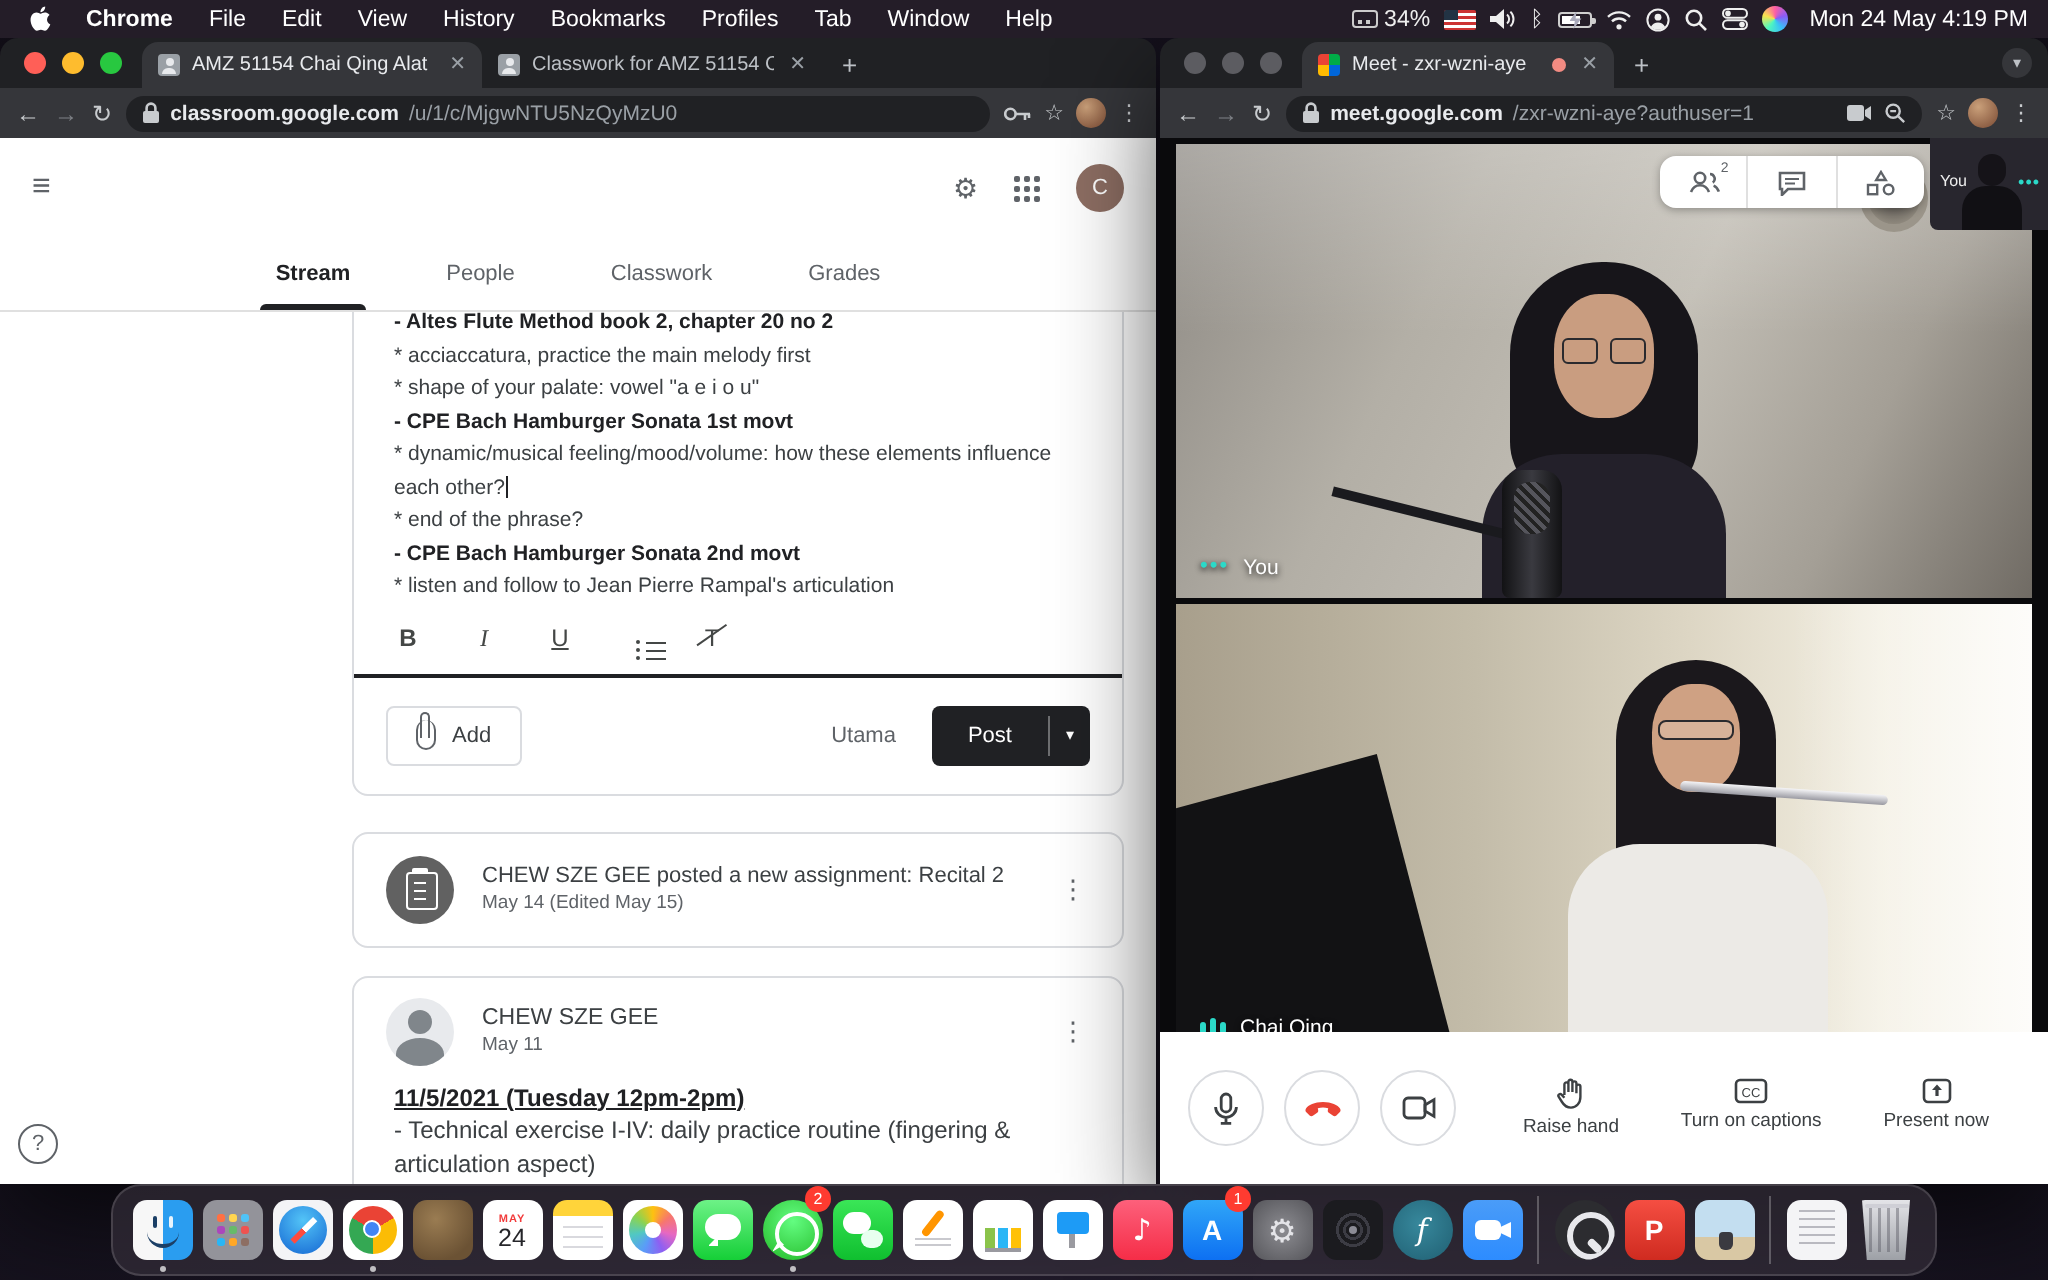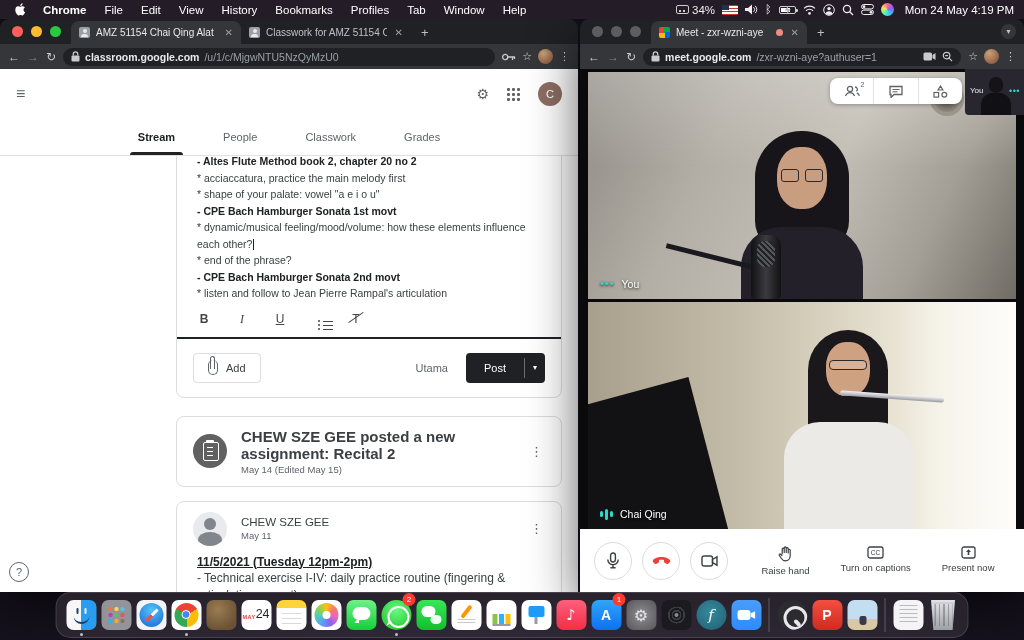--- a/index.html
+++ b/index.html
@@ -112,21 +112,21 @@
   .btn-cancel { margin-left:auto; font-size:11px; color:#5f6368; padding:6px 10px; }
   .btn-post { display:flex; margin-left:8px; background:#202124; border-radius:4px; overflow:hidden; color:#fff; height:30px; }
   .btn-post .pmain { padding:0 18px; font-size:11px; display:flex; align-items:center; }
   .btn-post .psep { width:1px; background:rgba(255,255,255,.35); margin:5px 0; }
   .btn-post .parrow { padding:0 8px; font-size:8px; display:flex; align-items:center; }
   .card-post1 { margin-top:18px; display:flex; align-items:center; padding:11px 12px 11px 16px; }
   .asg-ic { width:34px; height:34px; border-radius:50%; background:#616161; flex:none; position:relative; margin-right:14px; }
   .asg-ic::before { content:""; position:absolute; left:10px; top:8px; width:14px; height:17px; border:1.6px solid #fff; border-radius:2px; }
   .asg-ic::after { content:""; position:absolute; left:13px; top:6px; width:8px; height:3px; background:#fff; border-radius:1px;
     box-shadow:0 6px 0 -1px #fff, 0 10px 0 -1px #fff, 0 14px 0 -1px #fff; }
-  .p1-title { font-size:15px; color:#3c4043; font-weight:bold; }
+  .p1-title { font-size:11px; color:#3c4043; font-weight:normal; }
   .p-date { font-size:9.5px; color:#5f6368; margin-top:2px; }
   .kebab { margin-left:auto; color:#5f6368; font-size:13px; padding:0 6px; }
   .card-post2 { margin-top:14px; padding-bottom:10px; }
   .p2-head { display:flex; align-items:center; padding:10px 12px 4px 16px; }
   .p2-avatar { width:34px; height:34px; border-radius:50%; background:#e8eaed; flex:none; position:relative; overflow:hidden; margin-right:14px; }
   .p2-avatar::before { content:""; position:absolute; left:11px; top:6px; width:12px; height:12px; border-radius:50%; background:#80868b; }
   .p2-avatar::after { content:""; position:absolute; left:5px; top:20px; width:24px; height:16px; border-radius:50% 50% 0 0; background:#80868b; }
   .p2-name { font-size:11.5px; color:#3c4043; }
   .p2-body { padding:4px 20px 0; font-size:12px; line-height:16.5px; color:#3c4043; }
   .p2-line.b { font-weight:bold; color:#202124; }
@@ -177,21 +177,21 @@
   .meet-topbar { position:absolute; top:9px; right:62px; width:132px; height:26px; background:#fff;
     border-radius:8px; display:flex; align-items:center; box-shadow:0 1px 4px rgba(0,0,0,.3); }
   .mtb-cell { flex:1; display:flex; align-items:center; justify-content:center; height:100%; position:relative; color:#5f6368; }
   .mtb-cell + .mtb-cell { border-left:1px solid #e0e0e0; }
   .sup2 { position:absolute; top:3px; right:9px; font-size:7px; color:#5f6368; }
   .self-thumb { position:absolute; top:0; right:0; width:59px; height:46px; background:#28262e; border-bottom-left-radius:4px; overflow:hidden; }
   .st-head { position:absolute; left:24px; top:8px; width:14px; height:16px; border-radius:7px; background:#151318; }
   .st-body { position:absolute; left:16px; top:24px; width:30px; height:22px; border-radius:12px 12px 0 0; background:#111014; }
   .st-label { position:absolute; left:5px; top:17px; color:#eee; font-size:8px; }
   .st-dots { position:absolute; right:4px; top:17px; color:#2bd9c8; font-size:9px; letter-spacing:.5px; }
-  .meet-controls { position:absolute; left:0; right:0; bottom:0; height:63px; background:#fff;
+  .meet-controls { position:absolute; left:0; right:0; bottom:0; height:76px; background:#fff;
     display:flex; align-items:center; padding:0 14px; }
   .mc-circles { display:flex; gap:10px; }
   .mc-btn { width:38px; height:38px; border-radius:50%; border:1px solid #dadce0; background:#fff;
     display:flex; align-items:center; justify-content:center; }
   .mc-lbls { flex:1; display:flex; justify-content:space-around; padding-left:18px; }
   .mc-lbl { display:flex; flex-direction:column; align-items:center; gap:3px; font-size:9.5px; color:#3c4043; }
   .mc-lbl svg { display:block; }
 
   
   .dock { position:absolute; left:50%; bottom:2px; transform:translateX(-50%); height:46px;
@@ -214,21 +214,21 @@
   .icon-safari { background:#f4f4f6; }
   .icon-safari::before { content:""; position:absolute; left:3px; top:3px; width:24px; height:24px; border-radius:50%;
     background:radial-gradient(circle at 50% 30%,#53c4f7,#1567d3); }
   .icon-safari::after { content:""; position:absolute; left:14px; top:7px; width:2.5px; height:16px;
     background:linear-gradient(180deg,#fff 0 50%,#ff4b3e 50% 100%); transform:rotate(45deg); }
   .icon-chrome { background:#fff; }
   .icon-chrome::before { content:""; position:absolute; left:3px; top:3px; width:24px; height:24px; border-radius:50%;
     background:conic-gradient(from -60deg,#ea4335 0 120deg,#fbbc05 120deg 240deg,#34a853 240deg 360deg); }
   .icon-chrome::after { content:""; position:absolute; left:10px; top:10px; width:7px; height:7px; border-radius:50%; background:#4285f4; border:1.8px solid #fff; }
   .icon-brown { background:radial-gradient(circle at 38% 32%,#9a7c52,#6b5234 75%); }
-  .icon-calendar { background:#fff; flex-direction:row; }
+  .icon-calendar { background:#fff; flex-direction:column; }
   .cal-m { font-size:5.5px; font-weight:bold; color:#f23b3b; margin-top:3px; letter-spacing:.5px; }
   .cal-d { font-size:12.5px; color:#26262a; line-height:1.05; }
   .icon-notes { background:linear-gradient(180deg,#ffd43a 0 8px,#fff 8px); }
   .icon-notes::after { content:""; position:absolute; left:5px; top:13px; width:20px; height:12px;
     background:repeating-linear-gradient(180deg,#d9d9de 0 1px,transparent 1px 5px); }
   .icon-photos { background:#fff; }
   .icon-photos::before { content:""; position:absolute; left:3px; top:3px; width:24px; height:24px; border-radius:50%;
     background:conic-gradient(#fec110,#f7776c,#e668c2,#8e5ff2,#5a9cf8,#51c8c2,#8bd351,#fec110); }
   .icon-photos::after { content:""; position:absolute; left:11px; top:11px; width:8px; height:8px; border-radius:50%; background:#fff; }
   .icon-messages { background:linear-gradient(180deg,#6df287,#15cf37); }

